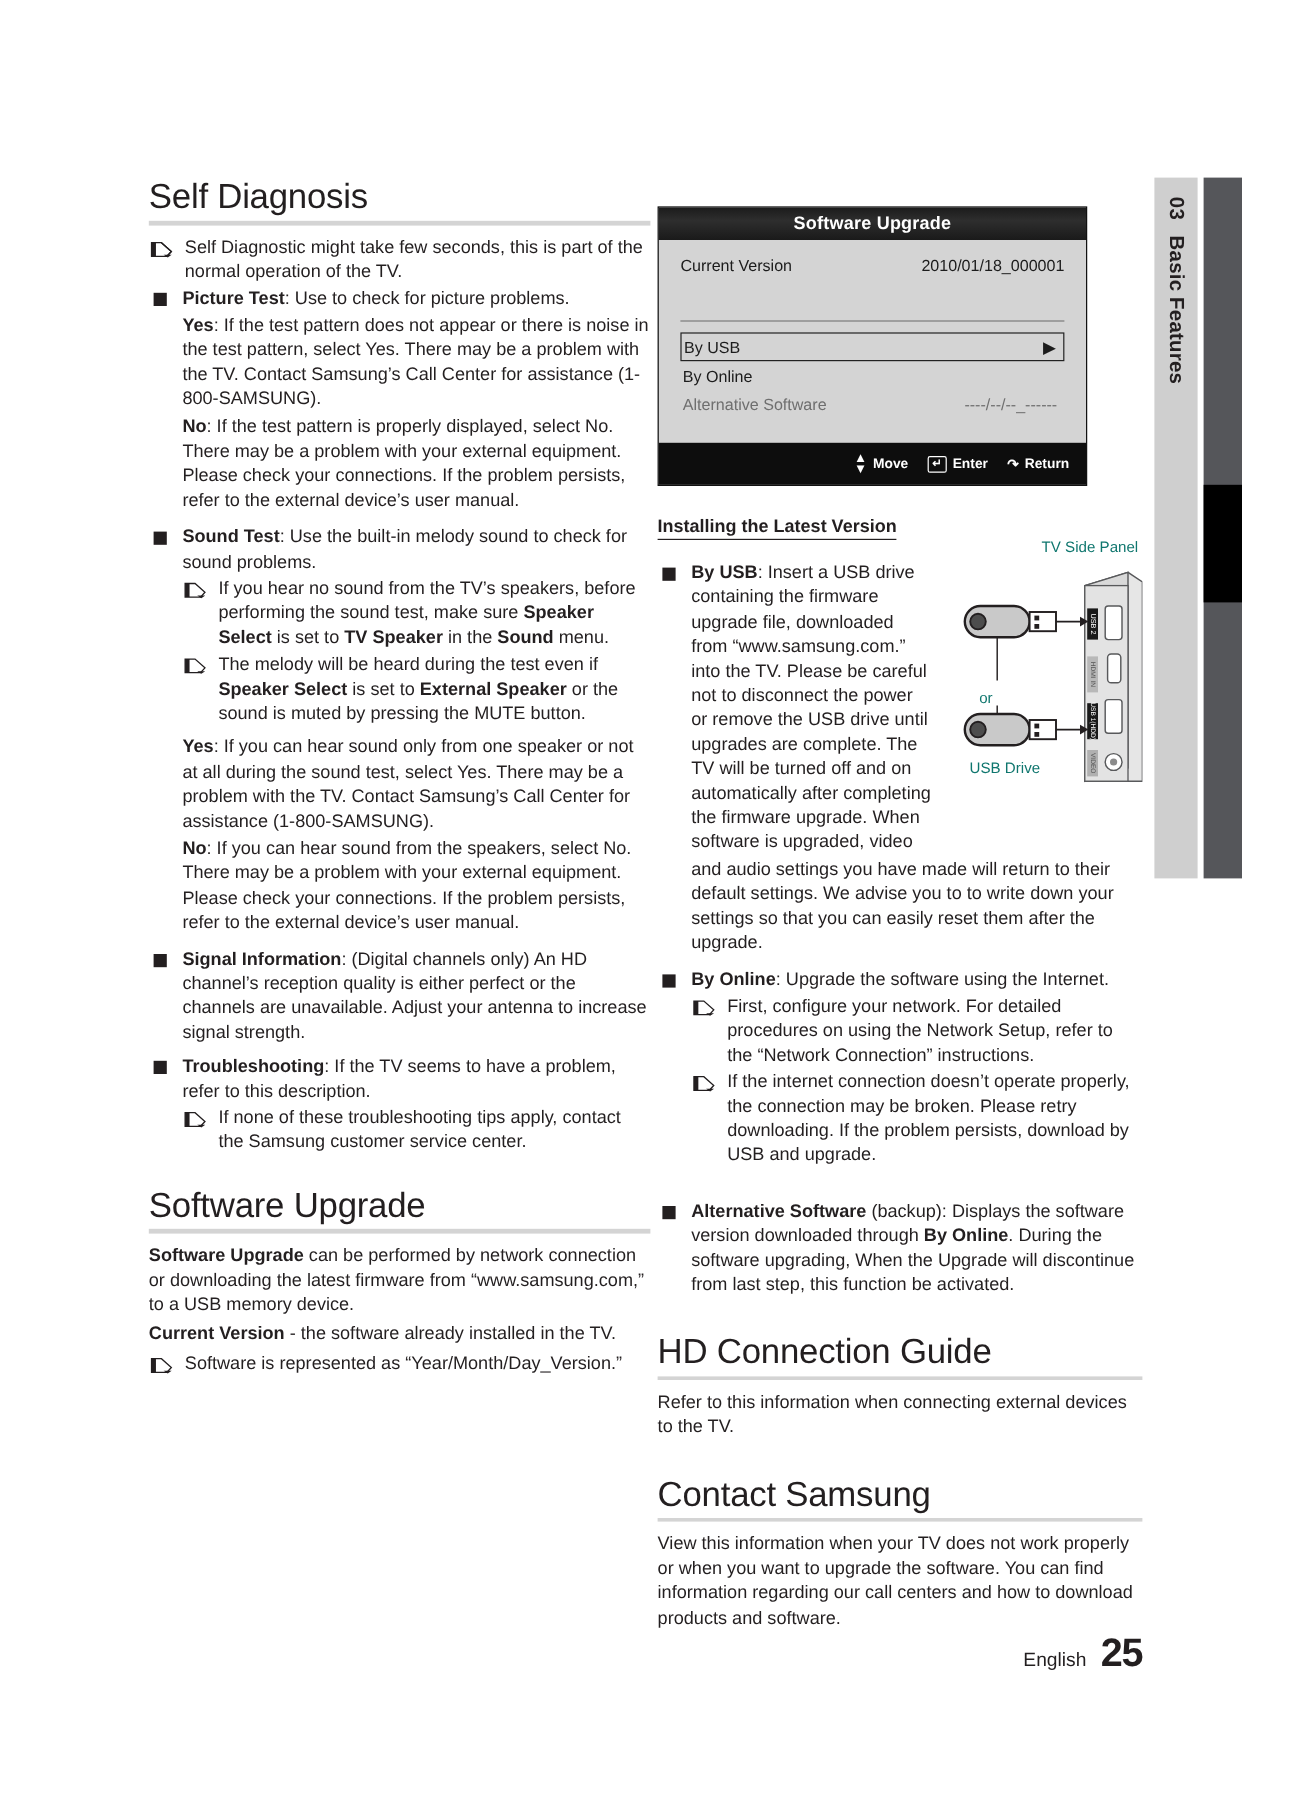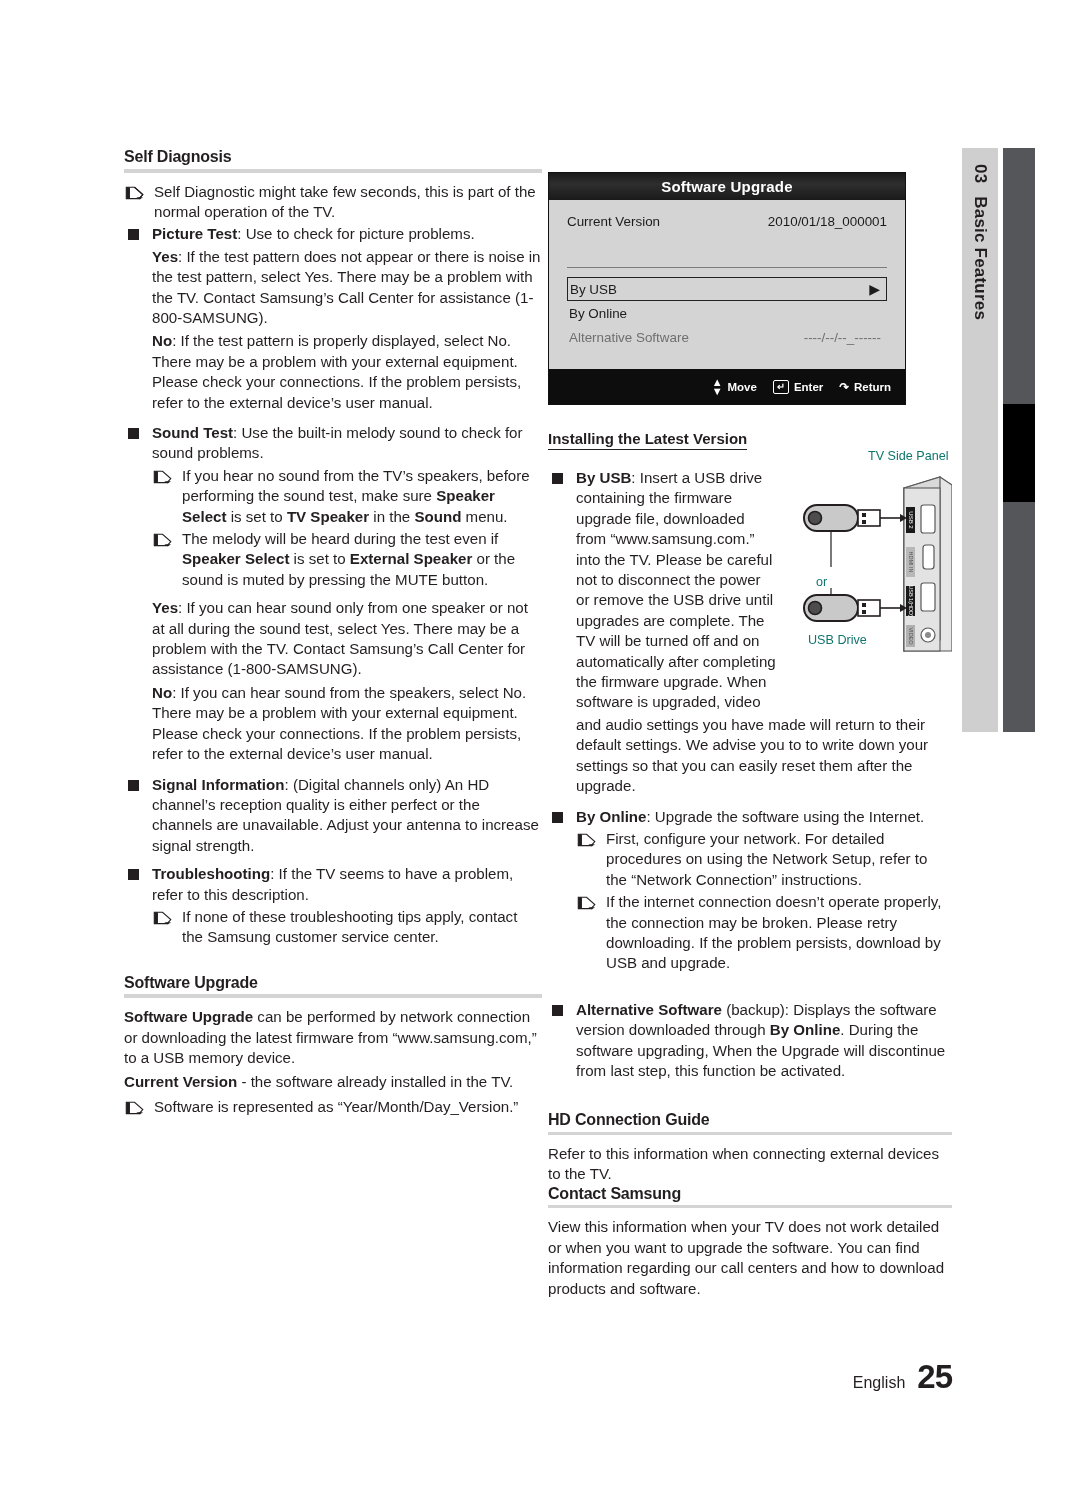--- a/index.html
+++ b/index.html
@@ -44,21 +44,21 @@
     background:#000000;
   }
 
   
   .col { position:absolute; top:148px; }
   .col-left  { left:124px; width:418px; }
   .col-right { left:548px; width:404px; }
 
   
   h2.sec {
-    font-size:16px; font-weight:bold;
+    font-size:29px; font-weight:normal;
     margin:0 0 2px 0; letter-spacing:-.2px;
     line-height:1.16;
   }
   .rule { height:4px; background:#d4d4d4; margin-bottom:9px; }
   .rule.thin { height:3px; }
 
   h3.sub {
     font-size:15px; font-weight:bold; margin:0 0 2px 0;
     display:inline-block;
     border-bottom:1.5px solid #231f20;
@@ -358,26 +358,26 @@
     <div class="row" style="margin-bottom:30px;">
       <span class="bullet-sq"></span>
       <div class="row-body bl">
         <b>Alternative Software</b><span> (backup): Displays the software version downloaded through </span><b>By Online</b><span>. During the software upgrading, When the Upgrade will discontinue from last step, this function be activated.</span>
       </div>
     </div>
 
     
     <h2 class="sec">HD Connection Guide</h2>
     <div class="rule thin"></div>
-    <div class="bl" style="">Refer to this information when connecting external devices to the TV.</div>
+    <div class="bl" style="margin-bottom:30px;">Refer to this information when connecting external devices to the TV.</div>
 
     
     <h2 class="sec">Contact Samsung</h2>
     <div class="rule thin"></div>
-    <div class="bl">View this information when your TV does not work detailed or when you want to upgrade the software. You can find information regarding our call centers and how to download products and software.</div>
+    <div class="bl">View this information when your TV does not work properly or when you want to upgrade the software. You can find information regarding our call centers and how to download products and software.</div>
   </div>
 
   <div class="diagram">
     <div class="dg-label" style="left:68px; top:-6px;">TV Side Panel</div>
     <div class="dg-label" style="left:16px; top:120px;">or</div>
     <div class="dg-label" style="left:8px; top:178px;">USB Drive</div>
 
     <svg width="152" height="215" viewBox="0 0 152 215">
 
       <polygon points="104,33 140,22 152,30 152,196 104,196" fill="#e6e6e6" stroke="#58595b" stroke-width="1.2"></polygon>

